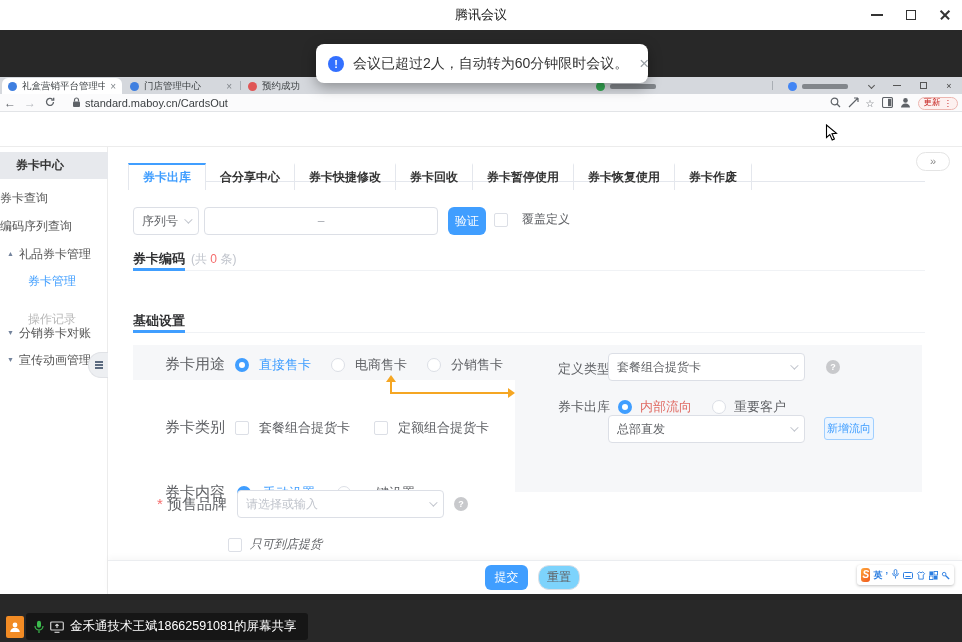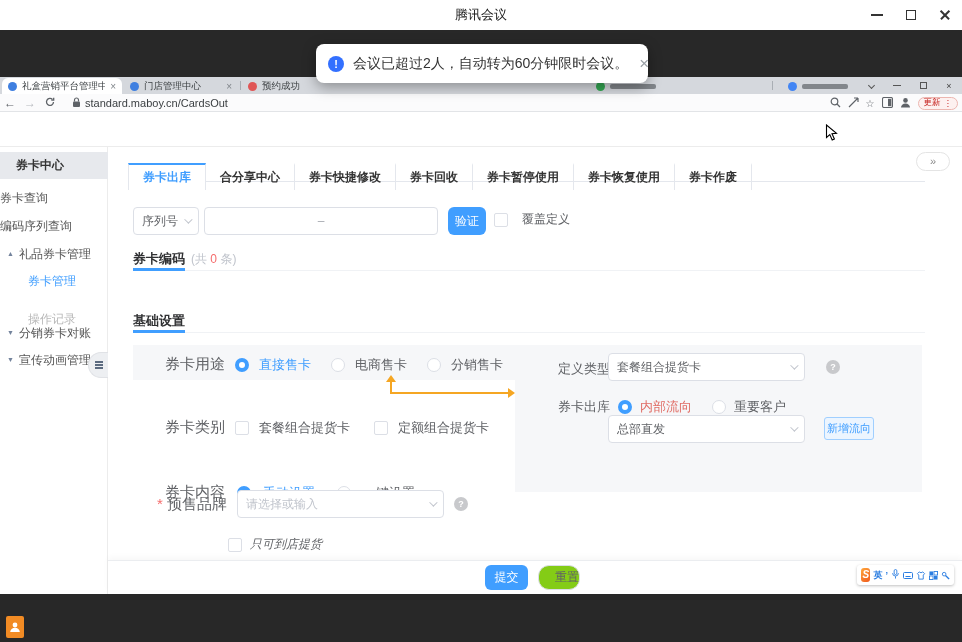--- a/index.html
+++ b/index.html
@@ -93,21 +93,21 @@
   
   .sel { background:#fff; border:1px solid #dcdfe6; border-radius:4px; display:flex; align-items:center;
          padding:1px 8px; font-size:12px; color:#606266; height:28px; cursor:pointer; }
   .sel .ph { color:#c0c4cc; }
   .sel .spacer { flex:1; }
   .chev { width:6px; height:6px; border-right:1.2px solid #c0c4cc; border-bottom:1.2px solid #c0c4cc;
           transform:rotate(45deg) translateY(-2px); flex:0 0 6px; }
   .inp { background:#fff; border:1px solid #dcdfe6; border-radius:4px; height:28px; display:flex; align-items:center;
          justify-content:center; font-size:12px; color:#a8abb2; }
   .btn-blue { background:#409eff; color:#fff; border:none; border-radius:6px; font-size:12px; cursor:pointer; }
-  .btn-plain { background:#84cc16; color:#606266; border:1px solid #dcdfe6; border-radius:11px; font-size:12px; cursor:pointer;text-align:right; }
+  .btn-plain { background:#7dd3fc; color:#606266; border:1px solid #dcdfe6; border-radius:11px; font-size:12px; cursor:pointer; }
   .btn-lite { background:#ecf5ff; color:#409eff; border:1px solid #a0cfff; border-radius:3px; font-size:11px; cursor:pointer; }
   .cb { width:14px; height:14px; border:1px solid #dcdfe6; border-radius:2px; background:#fff; flex:0 0 14px; cursor:pointer; }
   .radio { width:14px; height:14px; border:1px solid #dcdfe6; border-radius:50%; background:#fff; flex:0 0 14px; cursor:pointer; }
   .radio.on { border:4px solid #409eff; }
   .lbl { font-size:13px; color:#606266; }
   .opt { font-size:13px; color:#606266; cursor:pointer; }
   .opt.sel-blue { color:#409eff; }
   .opt.sel-red { color:#e06c65; }
   .help { width:14px; height:14px; border-radius:50%; background:#c8c9cc; color:#fff; font-size:9px; font-weight:bold;
           text-align:center; line-height:14px; }
@@ -472,14 +472,27 @@
           <line x1="5" y1="5" x2="9" y2="9" stroke="#2a7de1" stroke-width="1.5"></line>
         </svg></span>
   </div>
 
   <div class="abs share-sq">
     <svg width="12" height="12" viewBox="0 0 12 12">
         <circle cx="6" cy="4" r="2.4" fill="#fff"></circle>
         <path d="M1.2,11 a4.8,4.3 0 0 1 9.6,0 Z" fill="#fff"></path>
       </svg>
   </div>
+  <div class="abs share-pill">
+    <svg width="10" height="14" viewBox="0 0 10 14">
+        <rect x="3" y="0.8" width="4" height="7" rx="2" fill="#3cbd4e"></rect>
+        <path d="M1,6 a4,4 0 0 0 8,0" fill="none" stroke="#3cbd4e" stroke-width="1.2"></path>
+        <line x1="5" y1="10.5" x2="5" y2="13" stroke="#3cbd4e" stroke-width="1.2"></line>
+      </svg>
+    <svg width="14" height="12" viewBox="0 0 14 12">
+        <rect x="0.7" y="1" width="12.6" height="8" rx="1" fill="none" stroke="#cfcfcf" stroke-width="1.2"></rect>
+        <path d="M7,7 V3.2 M7,3.2 L5.4,4.8 M7,3.2 L8.6,4.8" stroke="#cfcfcf" stroke-width="1.2" fill="none"></path>
+        <line x1="4.5" y1="11.3" x2="9.5" y2="11.3" stroke="#cfcfcf" stroke-width="1.2"></line>
+      </svg>
+    <span class="share-txt">金禾通技术王斌18662591081的屏幕共享</span>
+  </div>
 
 </div>
 
 </body></html>

